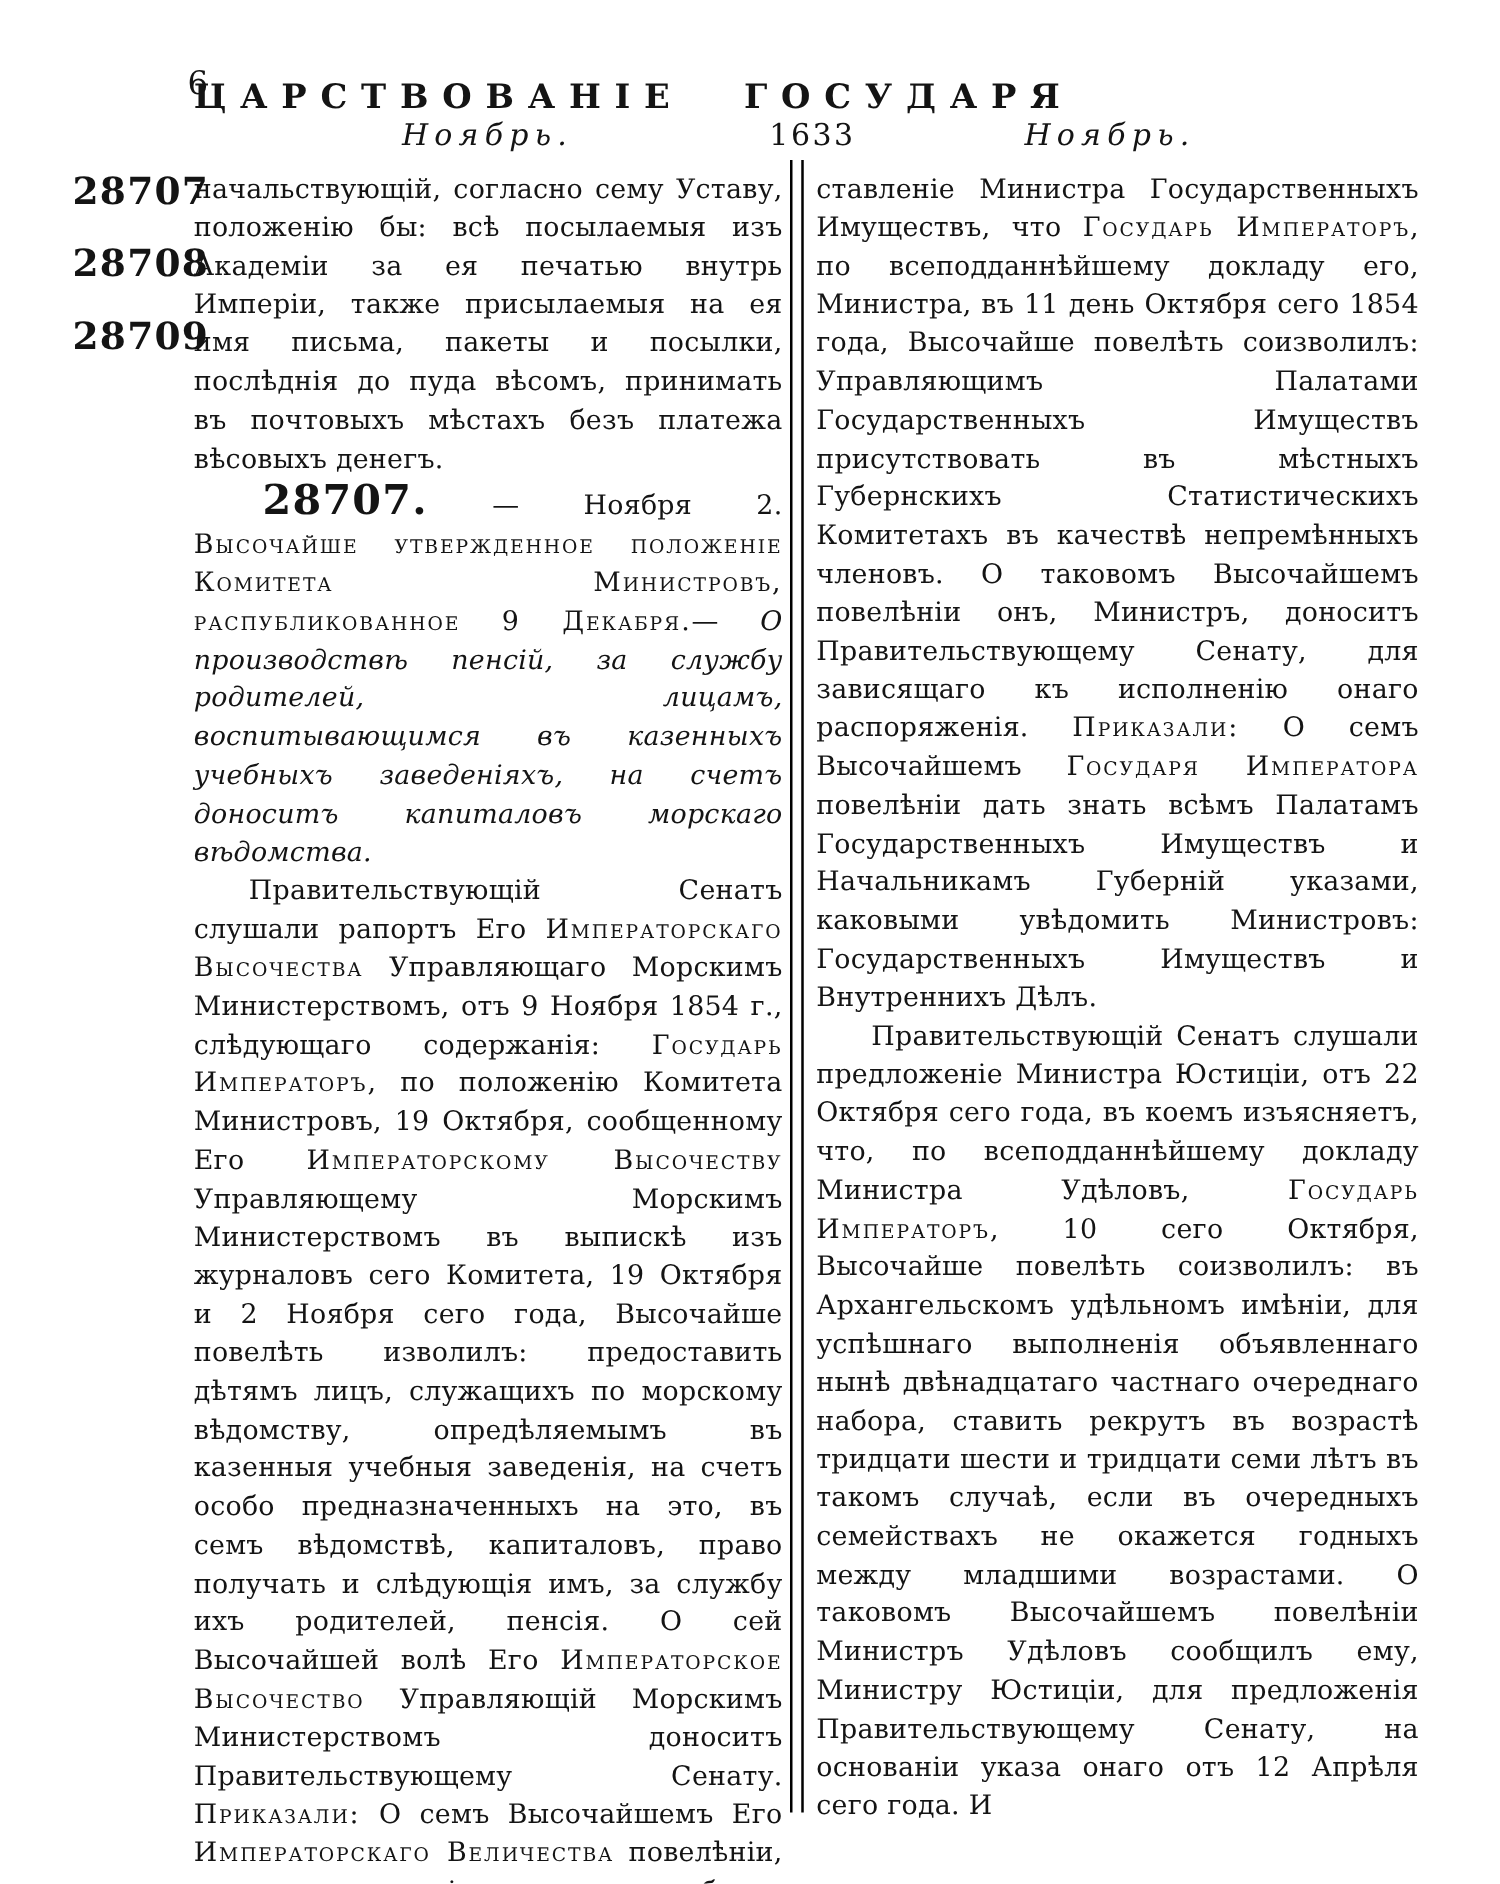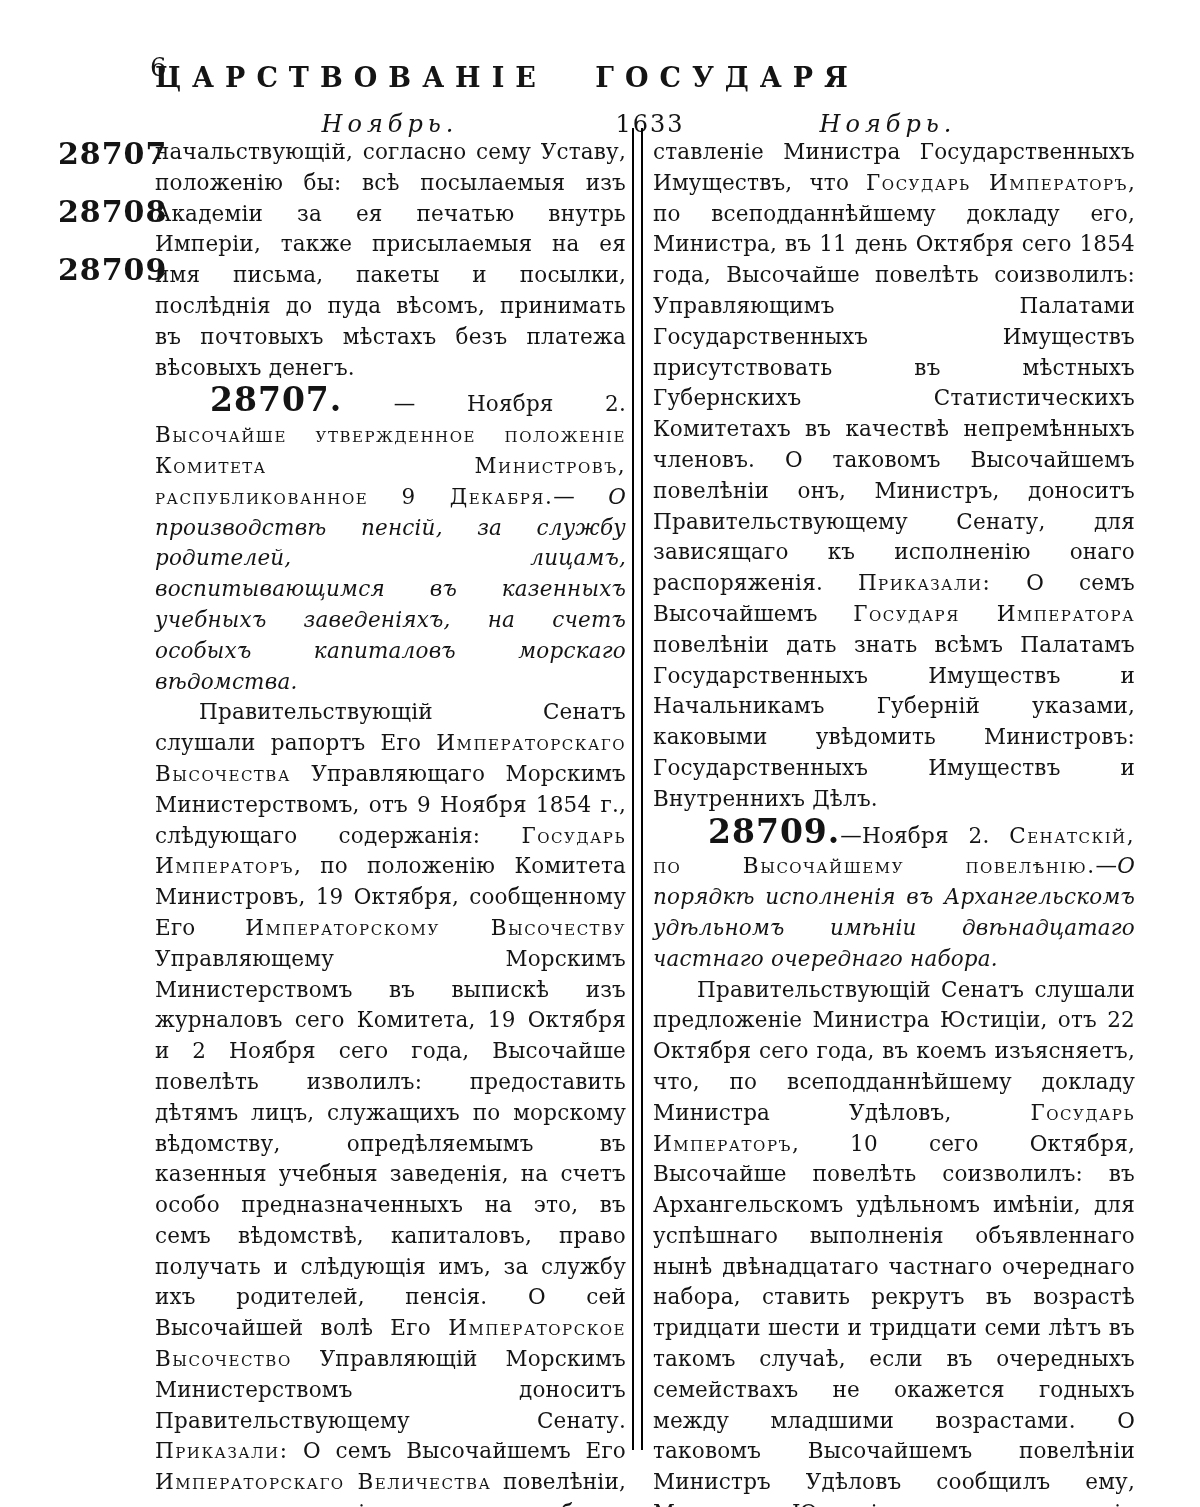--- a/index.html
+++ b/index.html
@@ -8,21 +8,21 @@
     font-family:"DejaVu Serif","Liberation Serif",serif; color:#141414;
     overflow:hidden;
   }
   .pagenum { position:absolute; left:150px; top:52px; font-size:26px; }
   .title {
     position:absolute; left:155px; top:50px; width:980px; text-align:left;
     font-size:27px; font-weight:700; letter-spacing:11px; word-spacing:28px;
     white-space:nowrap;
     margin-top:12px;
   }
-  .subhead { position:absolute; top:94px; font-size:24px; transform:translateX(-50%);margin-top:16px; }
+  .subhead { position:absolute; top:94px; font-size:24px; transform:translateX(-50%); }
   .subhead.it { font-style:italic; letter-spacing:5px; }
   .sh-left  { left:390px; }
   .sh-year  { left:650px; letter-spacing:2px; }
   .sh-right { left:888px; }
   .margin-num {
     position:absolute; left:58px; width:96px;
     font-size:30px; font-weight:700; letter-spacing:1px;
   }
   .mn-0 { top:136px; } .mn-1 { top:194px; } .mn-2 { top:252px; }
   .columns { position:absolute; top:137px; left:155px; width:980px; }
@@ -57,24 +57,23 @@
 
   <div class="margin-num mn-0">28707</div>
   <div class="margin-num mn-1">28708</div>
   <div class="margin-num mn-2">28709</div>
 
   <div class="divider"></div>
 
   <div class="columns">
     <div class="col col-left">
       <p class="par"><span>начальствующій, согласно сему Уставу, положенію бы: всѣ посылаемыя изъ Академіи за ея печатью внутрь Имперіи, также присылаемыя на ея имя письма, пакеты и посылки, послѣднія до пуда вѣсомъ, принимать въ почтовыхъ мѣстахъ безъ платежа вѣсовыхъ денегъ.</span></p>
-      <p class="par head-ind"><span class="s-n">28707.</span><span> — Ноября 2. </span><span class="s-sc">Высочайше утвержденное положеніе Комитета Министровъ, распубликованное 9 Декабря.—</span><span class="s-i"> О производствѣ пенсій, за службу родителей, лицамъ, воспитывающимся въ казенныхъ учебныхъ заведеніяхъ, на счетъ особыхъ капиталовъ морскаго вѣдомства.</span></p>
+      <p class="par head-ind"><span class="s-n">28707.</span><span> — Ноября 2. </span><span class="s-sc">Высочайше утвержденное положеніе Комитета Министровъ, распубликованное 9 Декабря.—</span><span class="s-i"> О производствѣ пенсій, за службу родителей, лицамъ, воспитывающимся въ казенныхъ учебныхъ заведеніяхъ, на счетъ доноситъ капиталовъ морскаго вѣдомства.</span></p>
       <p class="par ind"><span>Правительствующій Сенатъ слушали рапортъ Его </span><span class="s-sc">Императорскаго Высочества</span><span> Управляющаго Морскимъ Министерствомъ, отъ 9 Ноября 1854 г., слѣдующаго содержанія: </span><span class="s-sc">Государь Императоръ</span><span>, по положенію Комитета Министровъ, 19 Октября, сообщенному Его </span><span class="s-sc">Императорскому Высочеству</span><span> Управляющему Морскимъ Министерствомъ въ выпискѣ изъ журналовъ сего Комитета, 19 Октября и 2 Ноября сего года, Высочайше повелѣть изволилъ: предоставить дѣтямъ лицъ, служащихъ по морскому вѣдомству, опредѣляемымъ въ казенныя учебныя заведенія, на счетъ особо предназначенныхъ на это, въ семъ вѣдомствѣ, капиталовъ, право получать и слѣдующія имъ, за службу ихъ родителей, пенсія. О сей Высочайшей волѣ Его </span><span class="s-sc">Императорское Высочество</span><span> Управляющій Морскимъ Министерствомъ доноситъ Правительствующему Сенату. </span><span class="s-sc">Приказали:</span><span> О семъ Высочайшемъ Его </span><span class="s-sc">Императорскаго Величества</span><span> повелѣніи, для приведенія во всеобщую извѣстность и должнаго, въ чемъ до кого касаться можетъ, исполненія, дать знать всѣмъ Губернскимъ, Войсковымъ и Областнымъ Правленіямъ указами, каковыми увѣдомить Министровъ и Начальниковъ Губерній.</span></p>
 
     </div>
     <div class="col col-right">
       <p class="par"><span>ставленіе Министра Государственныхъ Имуществъ, что </span><span class="s-sc">Государь Императоръ</span><span>, по всеподданнѣйшему докладу его, Министра, въ 11 день Октября сего 1854 года, Высочайше повелѣть соизволилъ: Управляющимъ Палатами Государственныхъ Имуществъ присутствовать въ мѣстныхъ Губернскихъ Статистическихъ Комитетахъ въ качествѣ непремѣнныхъ членовъ. О таковомъ Высочайшемъ повелѣніи онъ, Министръ, доноситъ Правительствующему Сенату, для зависящаго къ исполненію онаго распоряженія. </span><span class="s-sc">Приказали:</span><span> О семъ Высочайшемъ </span><span class="s-sc">Государя Императора</span><span> повелѣніи дать знать всѣмъ Палатамъ Государственныхъ Имуществъ и Начальникамъ Губерній указами, каковыми увѣдомить Министровъ: Государственныхъ Имуществъ и Внутреннихъ Дѣлъ.</span></p>
-      <p class="par head-ind"><span class="s-n">28709.</span><span>—Ноября 2. </span><span class="s-sc">Сенатскій, по Высочайшему повелѣнію.</span><span>—</span><span class="s-i">О порядкѣ исполненія въ Архангельскомъ удѣльномъ имѣніи двѣнадцатаго частнаго очереднаго набора.</span></p>
       <p class="par ind"><span>Правительствующій Сенатъ слушали предложеніе Министра Юстиціи, отъ 22 Октября сего года, въ коемъ изъясняетъ, что, по всеподданнѣйшему докладу Министра Удѣловъ, </span><span class="s-sc">Государь Императоръ</span><span>, 10 сего Октября, Высочайше повелѣть соизволилъ: въ Архангельскомъ удѣльномъ имѣніи, для успѣшнаго выполненія объявленнаго нынѣ двѣнадцатаго частнаго очереднаго набора, ставить рекрутъ въ возрастѣ тридцати шести и тридцати семи лѣтъ въ такомъ случаѣ, если въ очередныхъ семействахъ не окажется годныхъ между младшими возрастами. О таковомъ Высочайшемъ повелѣніи Министръ Удѣловъ сообщилъ ему, Министру Юстиціи, для предложенія Правительствующему Сенату, на основаніи указа онаго отъ 12 Апрѣля сего года. И </span></p>
     </div>
   </div>
 
 </div>
 
 </body></html>

